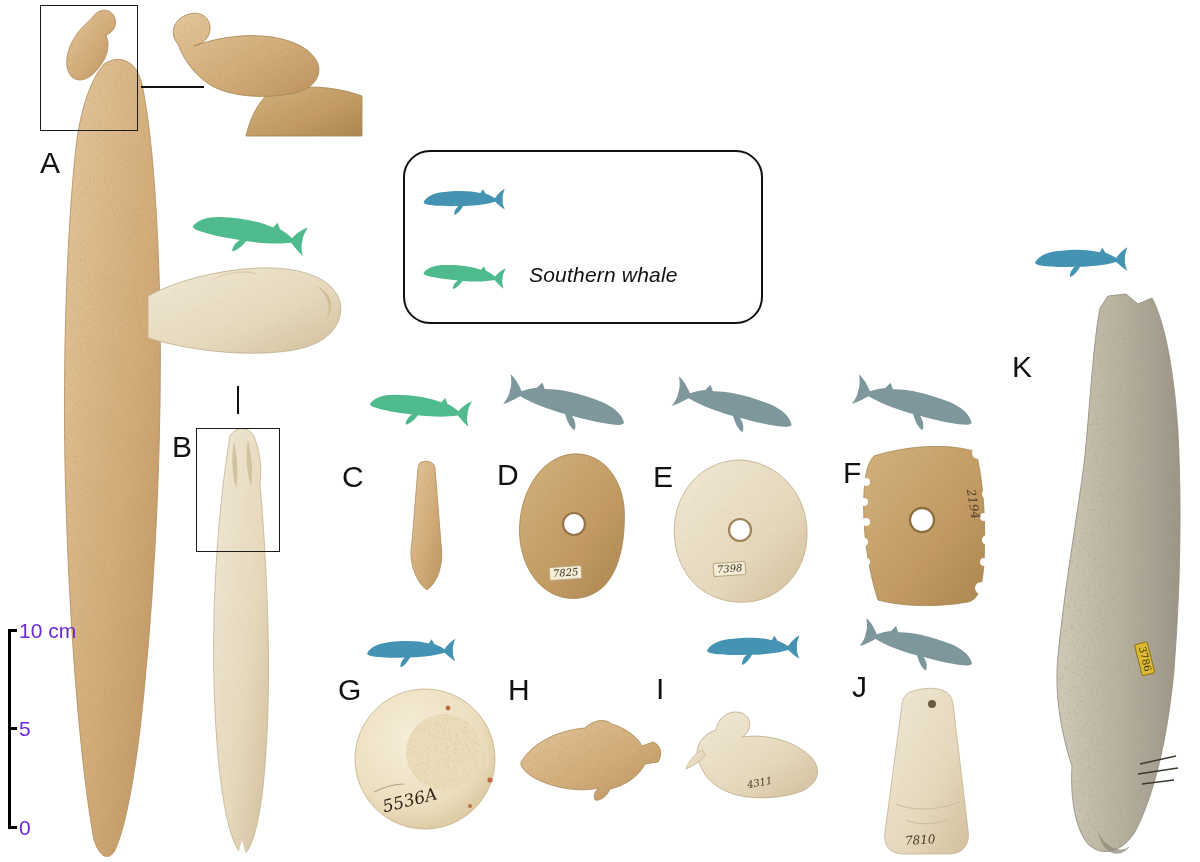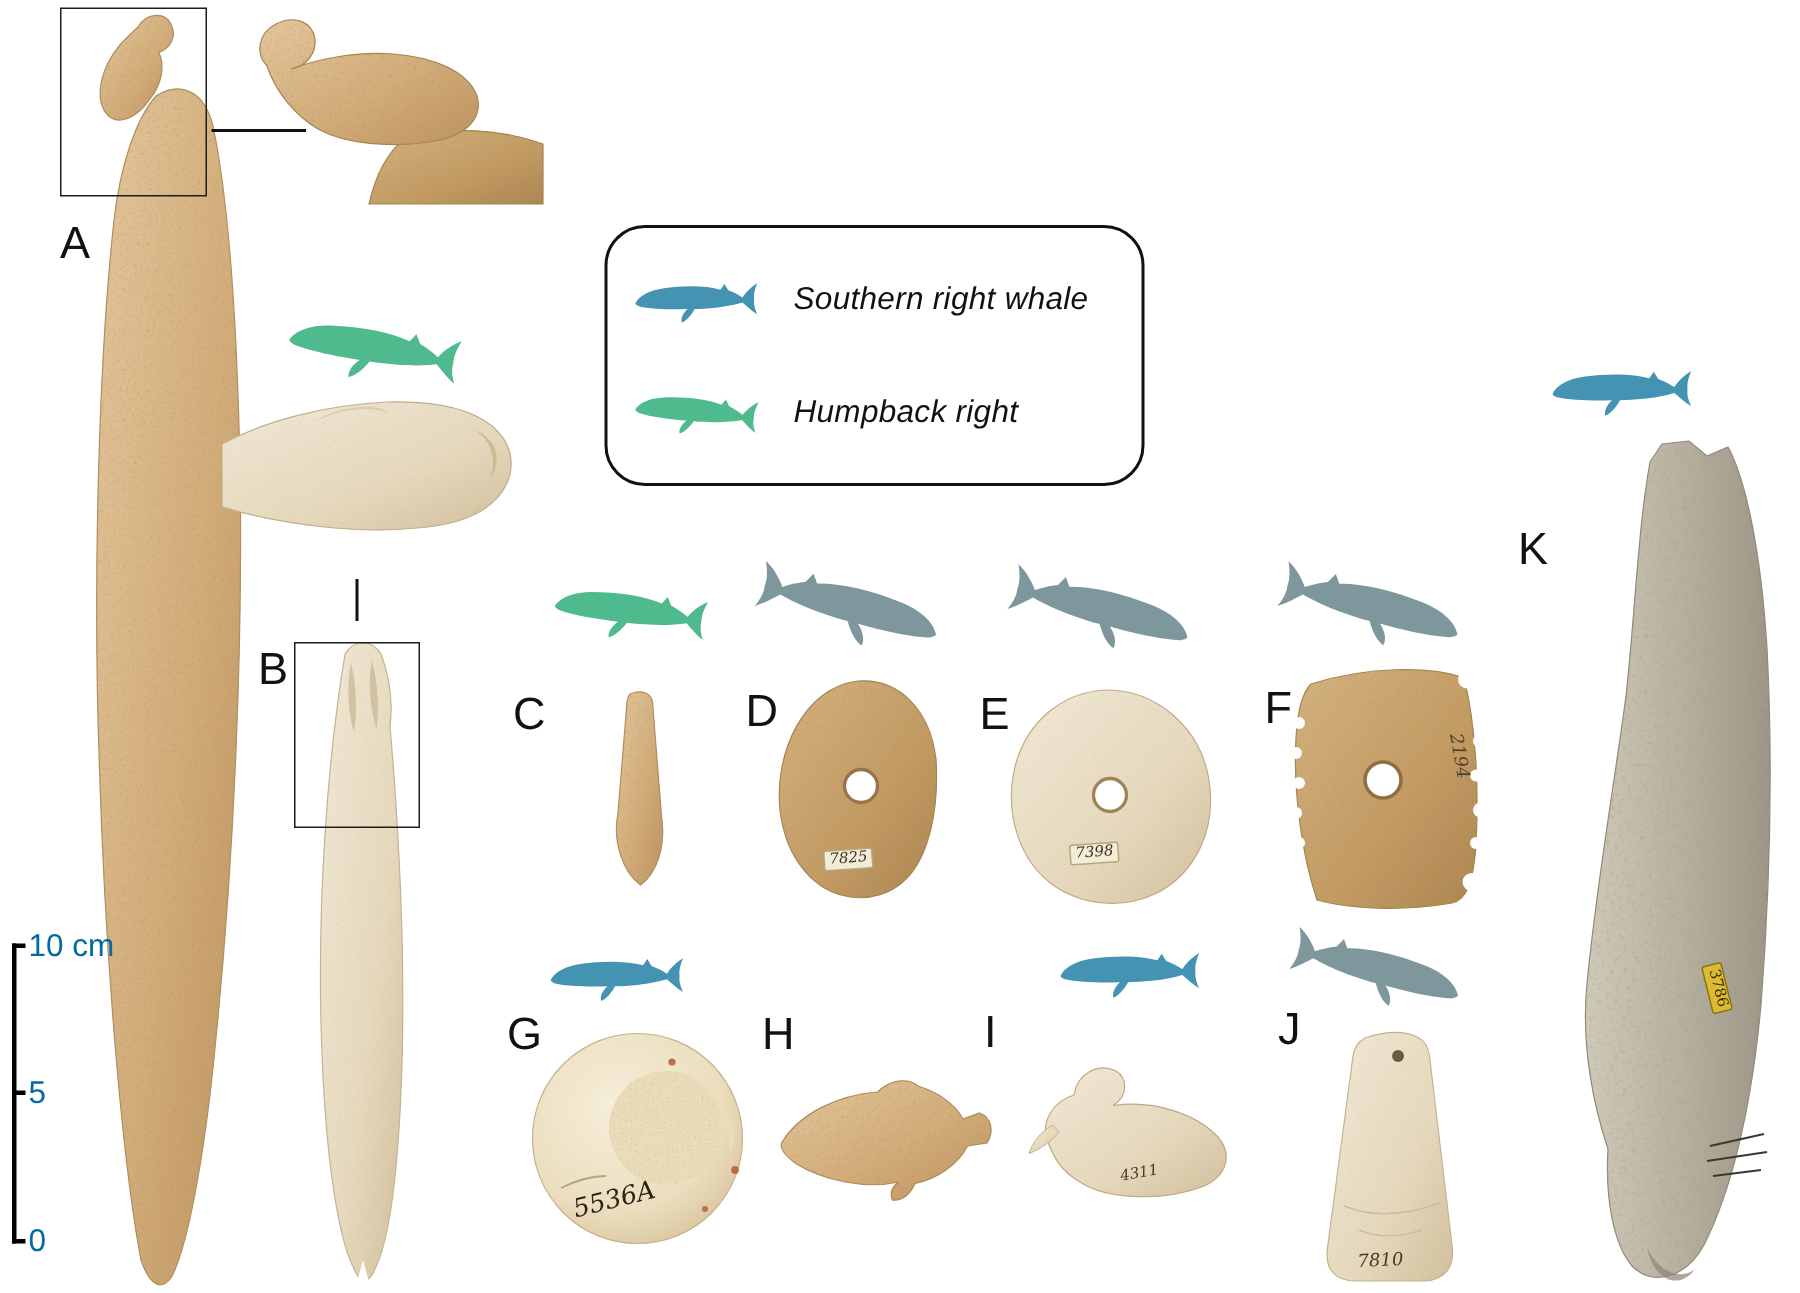--- a/index.html
+++ b/index.html
@@ -27,21 +27,21 @@
   }
   .legend-row{display:flex;align-items:center;gap:22px;}
   .legend-row svg{flex:0 0 auto;overflow:visible;}
   .legend-label{
     font-style:italic;font-size:21px;color:#111;letter-spacing:.2px;
     font-family:"Liberation Sans",sans-serif;
   }
   .scalebar-line{position:absolute;left:8px;top:629px;width:2.5px;height:200px;background:#000;}
   .scalebar-tick{position:absolute;height:2.5px;width:9px;background:#000;left:8px;}
   .scalebar-label{
-    position:absolute;font-size:21px;color:#0369a1;font-family:"Liberation Sans",sans-serif;line-height:1;text-align:right;
+    position:absolute;font-size:21px;color:#6d28d9;font-family:"Liberation Sans",sans-serif;line-height:1;text-align:right;
   }
   .specimen{
     position:absolute;font-family:"DejaVu Serif",serif;font-style:italic;color:#4a3a26;
     line-height:1;white-space:nowrap;
   }
   .chip{
     background:#f3ecd6;border:1px solid #b7a67f;border-radius:2px;padding:1px 3px;
     font-size:10px;color:#3e3322;
   }
   .tag-yellow{
@@ -170,27 +170,26 @@
     <path fill="#ffffff" d="M50,438 L56,416 L62,438 Z"></path>
   </svg>
   <div class="outline-box" style="left:196px;top:428px;width:82px;height:122px"></div>
   <span class="panel-label" style="left:172px;top:432px">B</span>
 
   <div class="legend-box">
     <div class="legend-row">
       <svg width="86" height="40" viewBox="0 0 200 90">
         <use href="#whale-shape" fill="#4593b2"></use>
       </svg>
-      <span class="legend-label">Southern right whale</span>
     </div>
     <div class="legend-row">
       <svg width="86" height="40" viewBox="0 0 200 90" style="transform:rotate(6deg)">
         <use href="#whale-shape" fill="#4fba8d"></use>
       </svg>
-      <span class="legend-label">Humpback right</span>
+      <span class="legend-label">Southern whale</span>
     </div>
   </div>
 
   <div class="scalebar-line"></div>
   <div class="scalebar-tick" style="top:629px"></div>
   <div class="scalebar-tick" style="top:727px"></div>
   <div class="scalebar-tick" style="top:826px"></div>
   <span class="scalebar-label" style="left:19px;top:620px">10 cm</span>
   <span class="scalebar-label" style="left:19px;top:718px">5</span>
   <span class="scalebar-label" style="left:19px;top:817px">0</span>

